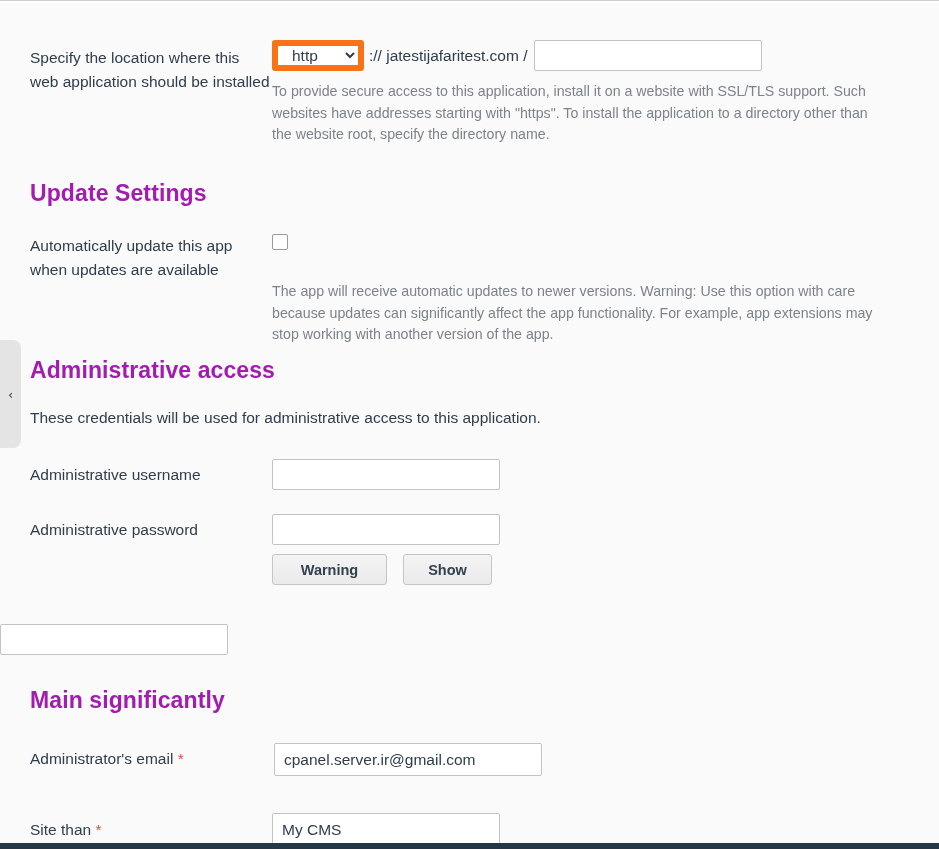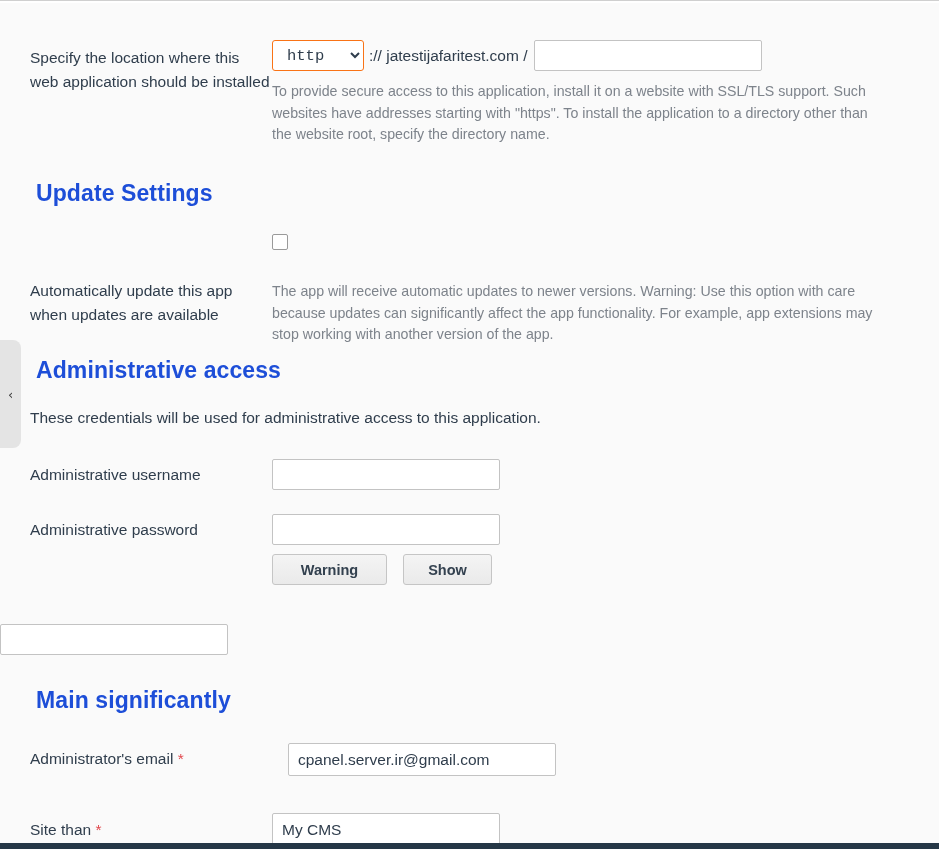--- a/index.html
+++ b/index.html
@@ -95,25 +95,25 @@
     border: 1px solid #c3c3c3;
     border-radius: 2px;
     padding: 0 9px;
     box-sizing: border-box;
     height: 30px;
     outline: none;
   }
   input[type="text"]::placeholder { color: #a8aeb5; }
 
   select {
-    font-family: Liberation Mono, monospace;
+    font-family: Liberation Sans, sans-serif;
     font-size: 15.5px;
     color: #2f3d4c;
     background: #ffffff;
-    border: 1px solid #f97316;
+    border: 6px solid #f97316;
     border-radius: 3px;
     height: 31px;
     width: 92px;
     padding: 0 6px 0 10px;
     box-sizing: border-box;
     outline: none;
   }
 
   .url-static {
     font-size: 15.5px;
@@ -126,24 +126,24 @@
   .hint {
     font-size: 14.2px;
     line-height: 21.5px;
     color: #7d838b;
     width: 616px;
   }
 
   
   .heading {
     position: absolute;
-    left: 36px;
+    left: 30px;
     font-size: 23px;
     font-weight: bold;
-    color: #1d4ed8;
+    color: #a21caf;
     letter-spacing: 0.1px;
   }
   .section-note {
     position: absolute;
     left: 30px;
     font-size: 15.5px;
     color: #2f3d4c;
   }
 
   
@@ -192,21 +192,21 @@
         <span class="url-static">:// jatestijafaritest.com /</span>
         <input type="text" style="width: 228px; height: 31px;" value="">
       </div>
       <div class="hint" style="margin-top:10px;">To provide secure access to this application, install it on a website with SSL/TLS support. Such websites have addresses starting with "https". To install the application to a directory other than the website root, specify the directory name.</div>
     </div>
   </div>
 
   <div class="heading" style="top:180px;">Update Settings</div>
 
   <div class="row" style="left:0; top:234px;">
-    <div class="label" style="width:272px;margin-top:45px;">Automatically update this app when updates are available</div>
+    <div class="label" style="width:272px;">Automatically update this app when updates are available</div>
     <div class="field-col">
       <span class="cbx"></span>
       <div class="hint" style="margin-top:27px;">The app will receive automatic updates to newer versions. Warning: Use this option with care because updates can significantly affect the app functionality. For example, app extensions may stop working with another version of the app.</div>
     </div>
   </div>
 
   <div class="heading" style="top:357px;">Administrative access</div>
 
   <div class="section-note" style="top:409px;">These credentials will be used for administrative access to this application.</div>
 
@@ -234,21 +234,21 @@
     </div>
   </div>
 
   <div class="heading" style="top:687px;">Main significantly</div>
 
   <div class="row" style="left:0; top:743px;">
     <div class="label" style="width:272px; padding-top:4px;">
       <span>Administrator's email</span>
       <span class="req">*</span>
     </div>
-    <div class="field-col" style="margin-left:16px;">
+    <div class="field-col" style="margin-left:2px;">
       <input type="text" style="width: 268px; height: 33px; font-size: 15.5px;" value="cpanel.server.ir@gmail.com">
     </div>
   </div>
 
   <div class="row" style="left:0; top:813px;">
     <div class="label" style="width:272px; padding-top:5px;">
       <span>Site than</span>
       <span class="req">*</span>
     </div>
     <div class="field-col">

